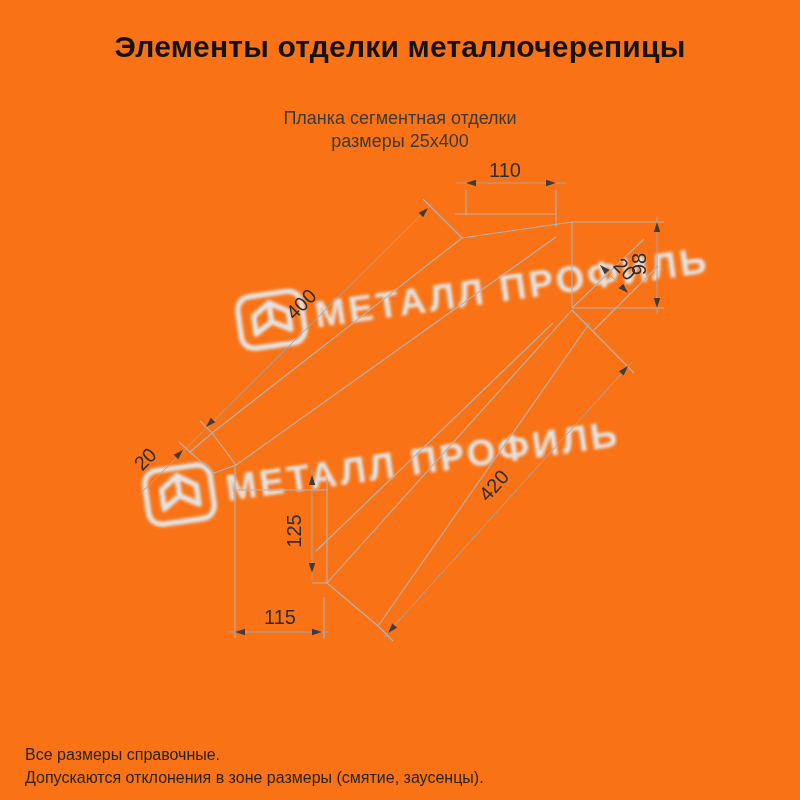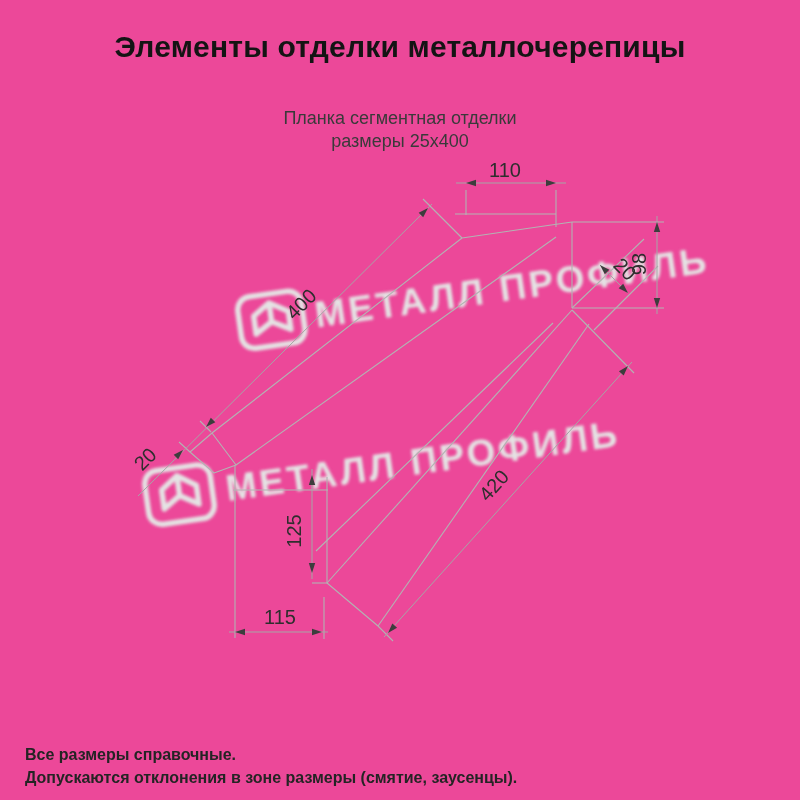--- a/index.html
+++ b/index.html
@@ -1,30 +1,30 @@
 <!DOCTYPE html>
 <html><head>
 <meta charset="utf-8">
 <style>
   html,body{margin:0;padding:0;background:#ffffff;}
   .stage{
-    position:relative;width:800px;height:800px;background:#ec4899;overflow:hidden;
+    position:relative;width:800px;height:800px;background:#f97316;overflow:hidden;
     font-family:"Liberation Sans","DejaVu Sans",sans-serif;
   }
   .page-title{
     position:absolute;top:30px;left:0;width:800px;text-align:center;
     font-size:30px;font-weight:bold;color:#141414;letter-spacing:.2px;
   }
   .drawing-subtitle{
     position:absolute;top:107px;left:0;width:800px;text-align:center;
     font-size:18px;line-height:23px;color:#3a3a3a;
   }
   .footer-notes{
     position:absolute;top:743px;left:25px;
-    font-size:16px;line-height:23px;color:#242424;text-align:left;font-weight:bold;
+    font-size:16px;line-height:23px;color:#242424;text-align:left;
   }
   svg.technical{position:absolute;left:0;top:0;}
   .wm{filter:blur(1.6px);}
   .wm text{
     font-family:"Liberation Sans","DejaVu Sans",sans-serif;
     font-weight:bold;font-size:37px;letter-spacing:3px;fill:#e4e4e4;
   }
   .wm .logoline{stroke:#e4e4e4;fill:none;stroke-width:5.5;stroke-linejoin:round;stroke-linecap:round;}
   .edge{stroke:#b3b3b3;stroke-width:1.1;fill:none;stroke-linejoin:round;}
   .dimline{stroke:#a6a6a6;stroke-width:1;fill:none;}

